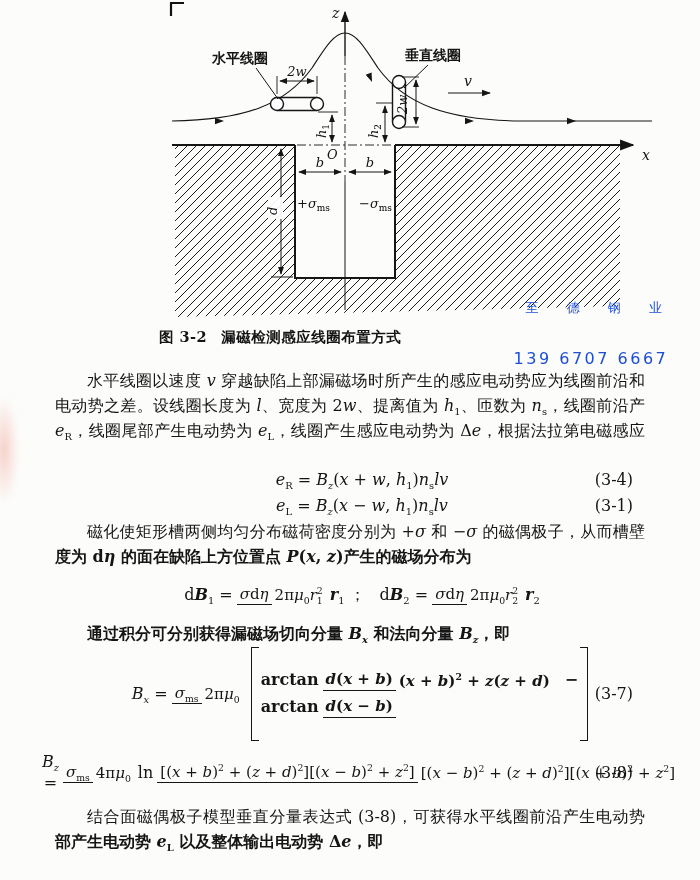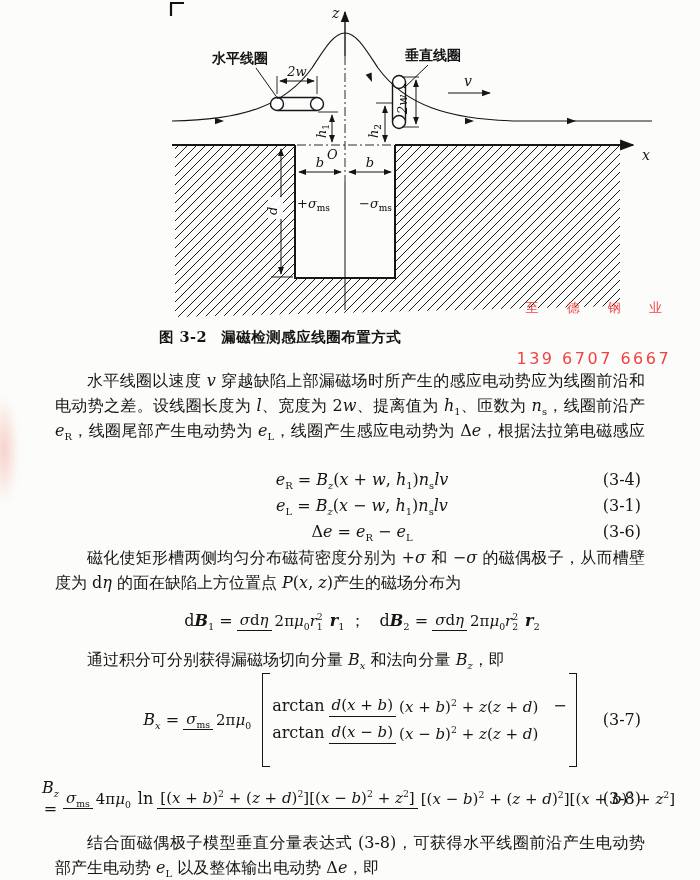--- a/index.html
+++ b/index.html
@@ -14,49 +14,49 @@
   .mi{font-family:"DejaVu Serif","Liberation Serif",serif;font-style:italic;font-size:13px;fill:#151515;}
   .mi14{font-family:"DejaVu Serif","Liberation Serif",serif;font-style:italic;font-size:14px;fill:#151515;}
   .fzh{font-family:"DejaVu Sans","Liberation Sans",sans-serif;font-weight:700;font-size:14px;fill:#151515;}
   .subzh{font-size:9px;font-style:normal;}
   .caption{
     position:absolute;left:0;top:328px;width:560px;text-align:center;
     font-weight:700;font-size:14.5px;letter-spacing:.5px;
   }
   .caption .cap2{margin-left:14px;}
   
-  .wm{position:absolute;right:26px;top:299px;text-align:center;color:#ef4444;}
+  .wm{position:absolute;right:26px;top:299px;color:#1d4ed8;}
   .wm1{font-size:13px;letter-spacing:12px;padding-left:12px;white-space:nowrap;font-family:"DejaVu Sans","Liberation Sans",sans-serif;}
   .wm2{font-size:16px;letter-spacing:2.5px;white-space:nowrap;font-family:"DejaVu Sans","Liberation Sans",sans-serif;margin-top:32px;}
   
   .smudge{position:absolute;left:-10px;top:396px;width:28px;height:108px;border-radius:50%;
     background:radial-gradient(closest-side,rgba(242,176,164,.6),rgba(242,176,164,0));filter:blur(3px);}
   
   .body{position:absolute;left:55px;top:368px;width:590px;font-size:16px;}
-  .tl{height:25px;line-height:25px;white-space:nowrap;}
+  .tl{height:25px;line-height:25px;white-space:nowrap;font-weight:bold;}
   .jl{text-align:justify;text-align-last:justify;white-space:normal;height:25px;line-height:25px;overflow:hidden;}
   .ind{text-indent:32px;}
   i{font-family:"DejaVu Serif","Liberation Serif",serif;font-style:italic;}
   b.mv{font-style:italic;font-weight:700;}
   sub,sup{font-size:62%;line-height:0;}
   sub+sup{margin-left:-6px;}
   
   .eqr{position:relative;height:26px;line-height:26px;text-align:center;}
   .eqc{display:inline-block;position:relative;left:12px;}
-  .eqnum{position:absolute;right:4px;top:50%;transform:translateY(-50%);line-height:1;}
+  .eqnum{position:absolute;right:12px;top:50%;transform:translateY(-50%);line-height:1;}
   .mt7{margin-top:24px;}
   .eqflex{display:flex;justify-content:center;align-items:center;height:100%;position:relative;left:12px;line-height:1.3;}
   .frac{display:inline-flex;flex-direction:row;align-items:center;margin:0 4px;font-size:15px;line-height:1.25;}
   .frac .fn{display:block;padding:0 3px 1px;border-bottom:1.3px solid #151515;white-space:nowrap;}
   .frac .fd{display:block;padding:1px 3px 0;white-space:nowrap;}
   .h52{height:52px;}
   .h96{height:96px;}
   .h62{height:62px;}
   .stack{display:inline-flex;flex-direction:column;justify-content:center;}
-  .srow{display:flex;align-items:center;margin:3px 0;}
+  .srow{display:flex;align-items:center;margin:3px 0;font-weight:bold;}
   .minus{margin-left:8px;}
   .brkl{width:7px;align-self:stretch;border-left:1.6px solid #151515;border-top:1.6px solid #151515;border-bottom:1.6px solid #151515;margin:1px 2px 1px 4px;}
   .brkr{width:7px;align-self:stretch;border-right:1.6px solid #151515;border-top:1.6px solid #151515;border-bottom:1.6px solid #151515;margin:1px 4px 1px 2px;}
   .gap{display:inline-block;width:14px;}
 </style>
 </head>
 <body>
 
 <div class="page">
 
@@ -166,24 +166,20 @@
     <div class="jl">电动势之差。设线圈长度为 <i>l</i>、宽度为 2<i>w</i>、提离值为 <i>h</i><sub>1</sub>、匝数为 <i>n</i><sub>s</sub>，线圈前沿产生电动势为</div>
     <div class="jl"><i>e</i><sub>R</sub>，线圈尾部产生电动势为 <i>e</i><sub>L</sub>，线圈产生感应电动势为 Δ<i>e</i>，根据法拉第电磁感应定律可得</div>
 
     <div class="eqr mt7">
       <span class="eqc"><i>e</i><sub>R</sub> = <i>B</i><sub><i>z</i></sub>(<i>x</i> + <i>w</i>, <i>h</i><sub>1</sub>)<i>n</i><sub>s</sub><i>lv</i></span>
       <span class="eqnum">(3-4)</span>
     </div>
     <div class="eqr">
       <span class="eqc"><i>e</i><sub>L</sub> = <i>B</i><sub><i>z</i></sub>(<i>x</i> − <i>w</i>, <i>h</i><sub>1</sub>)<i>n</i><sub>s</sub><i>lv</i></span>
       <span class="eqnum">(3-1)</span>
-    </div>
-    <div class="eqr">
-      <span class="eqc">Δ<i>e</i> = <i>e</i><sub>R</sub> − <i>e</i><sub>L</sub></span>
-      <span class="eqnum">(3-6)</span>
     </div>
 
     <div class="jl ind">磁化使矩形槽两侧均匀分布磁荷密度分别为 +<i>σ</i> 和 −<i>σ</i> 的磁偶极子，从而槽壁上具有宽</div>
     <div class="tl">度为 d<i>η</i> 的面在缺陷上方位置点 <i>P</i>(<i>x</i>, <i>z</i>)产生的磁场分布为</div>
 
     <div class="eqr h52">
       <div class="eqflex">
         <span>d<b class="mv">B</b><sub>1</sub> =</span>
         <span class="frac">
           <span class="fn"><i>σ</i>d<i>η</i></span>
@@ -216,21 +212,20 @@
             <span class="frac">
               <span class="fn"><i>d</i>(<i>x</i> + <i>b</i>)</span>
               <span class="fd">(<i>x</i> + <i>b</i>)<sup>2</sup> + <i>z</i>(<i>z</i> + <i>d</i>)</span>
             </span>
             <span class="minus">−</span>
           </span>
           <span class="srow">
             <span>arctan</span>
             <span class="frac">
               <span class="fn"><i>d</i>(<i>x</i> − <i>b</i>)</span>
-              <span class="fd">(<i>x</i> − <i>b</i>)<sup>2</sup> + <i>z</i>(<i>z</i> + <i>d</i>)</span>
             </span>
           </span>
         </span>
         <span class="brkr"></span>
       </div>
       <span class="eqnum">(3-7)</span>
     </div>
 
     <div class="eqr h62">
       <div class="eqflex">

